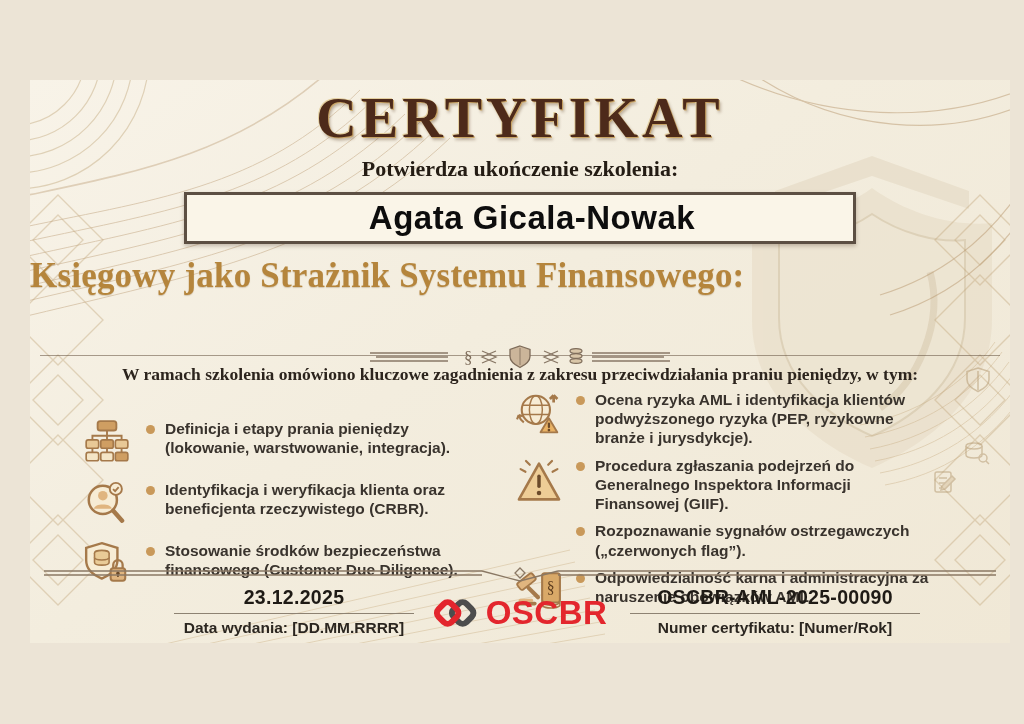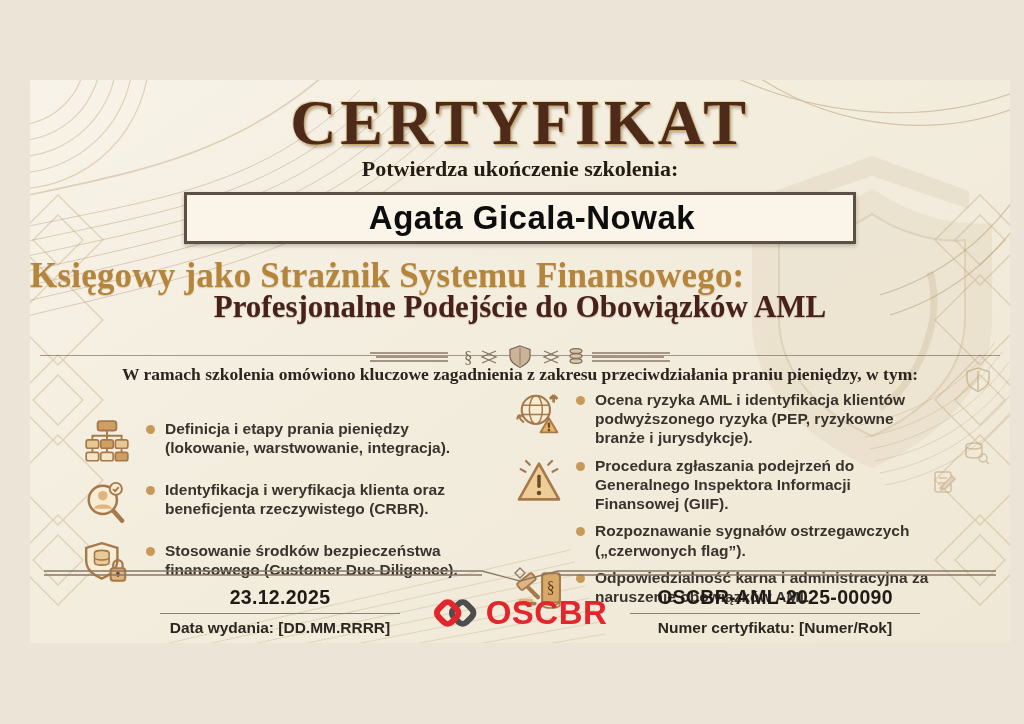--- a/index.html
+++ b/index.html
@@ -15,21 +15,21 @@
     background:linear-gradient(145deg,#f8f3e8 0%,#f3edde 45%,#f0e8d6 100%);
     overflow:hidden;
   }
   .bg-art { position:absolute; inset:0; pointer-events:none; }
   .content { position:absolute; inset:0; }
 
   .cert-title {
     position:absolute; top:6px; left:0; width:100%;
     text-align:center;
     font-family:"Liberation Serif", serif;
-    font-weight:bold; font-size:64px; letter-spacing:4px;
+    font-weight:bold; font-size:56px; letter-spacing:4px;
     color:#4d2a1a;
     text-shadow:-1px -1px 0 #e3cfa0, 1px 1px 0 #c9a566, 2px 3px 3px rgba(80,50,20,.35);
   }
   .cert-subtitle {
     position:absolute; top:76px; left:0; width:100%;
     text-align:center;
     font-family:"Liberation Serif", serif;
     font-size:22px; font-weight:600; color:#241c14;
   }
   .name-box {
@@ -88,21 +88,21 @@
   .bullet-text {
     font-size:15.5px; font-weight:bold; color:#39332d; line-height:1.24;
     max-width:322px;
   }
   .col-right .bullet-text { max-width:342px; }
 
   .footer-divider { position:absolute; top:486px; left:0; width:100%; }
 
   .footer { position:absolute; top:506px; left:0; width:100%; height:56px; }
   .sig-block { position:absolute; text-align:center; }
-  .sig-date { left:130px; width:240px; }
+  .sig-date { left:144px; width:240px; }
   .sig-number { left:600px; width:290px; }
   .sig-value { font-size:19.5px; font-weight:600; color:#1e1a15; letter-spacing:.3px; }
   .sig-rule { border-top:1.8px solid #8d8272; margin:4px 0 5px 0; }
   .sig-label { font-size:15.5px; font-weight:600; color:#2b2620; }
 
   .logo { position:absolute; left:50%; transform:translateX(-50%); top:8px;
           display:flex; align-items:center; gap:7px; }
   .logo-text {
     font-size:33px; font-weight:800; color:#e3262d; letter-spacing:.5px;
     font-family:"Liberation Sans", sans-serif;
@@ -209,21 +209,20 @@
 
   <div class="content">
     <div class="cert-title">CERTYFIKAT</div>
     <div class="cert-subtitle">Potwierdza ukończenie szkolenia:</div>
 
     <div class="name-box">
       <span class="name-text">Agata Gicala-Nowak</span>
     </div>
 
     <div class="course-line1">Księgowy jako Strażnik Systemu Finansowego:</div>
-    <div class="course-line2">Profesjonalne Podejście do Obowiązków AML</div>
 
     <div class="divider-row">
       <div class="long-line"></div>
       <svg width="300" height="28" viewBox="0 0 300 28">
         <g stroke="#7d6b59" stroke-width="1.3" fill="none" opacity="0.9">
           <path d="M0 10 h78 M6 14 h72 M0 18 h78"></path>
           <path d="M222 10 h78 M222 14 h72 M222 18 h78"></path>
           <path d="M112 8 l14 6 l-14 6 M126 8 l-14 6 l14 6"></path>
           <path d="M174 8 l14 6 l-14 6 M188 8 l-14 6 l14 6"></path>
         </g>

